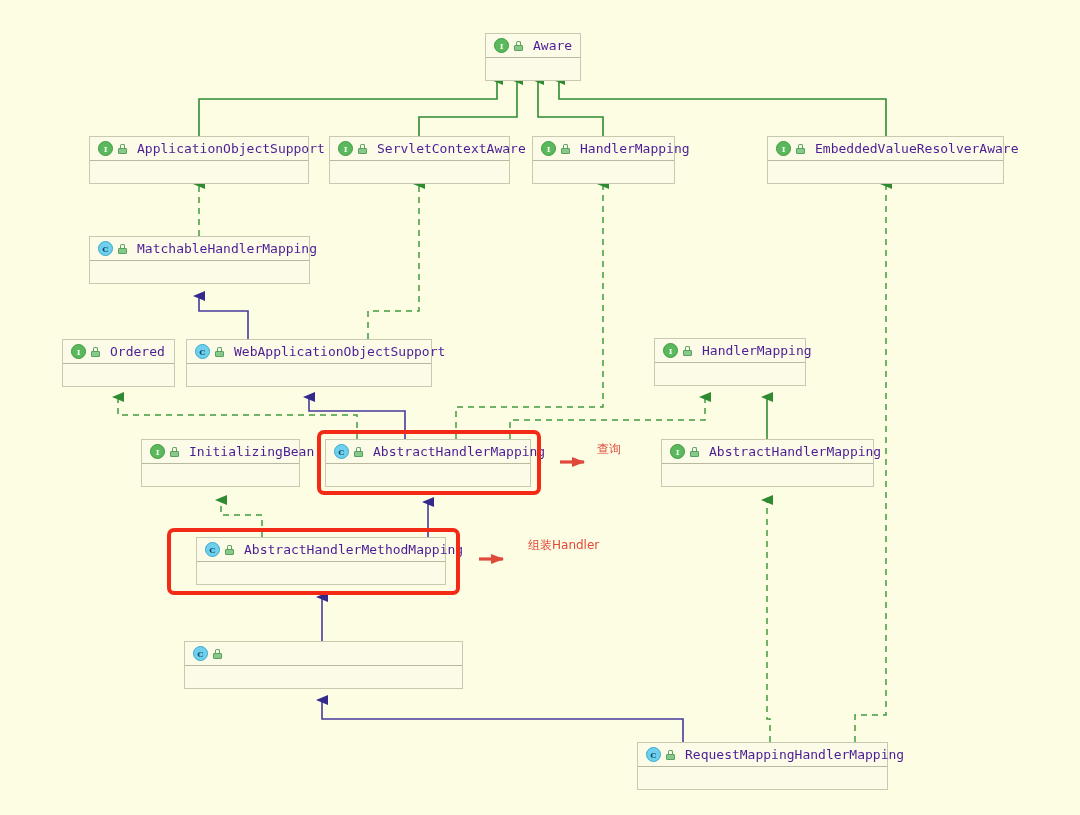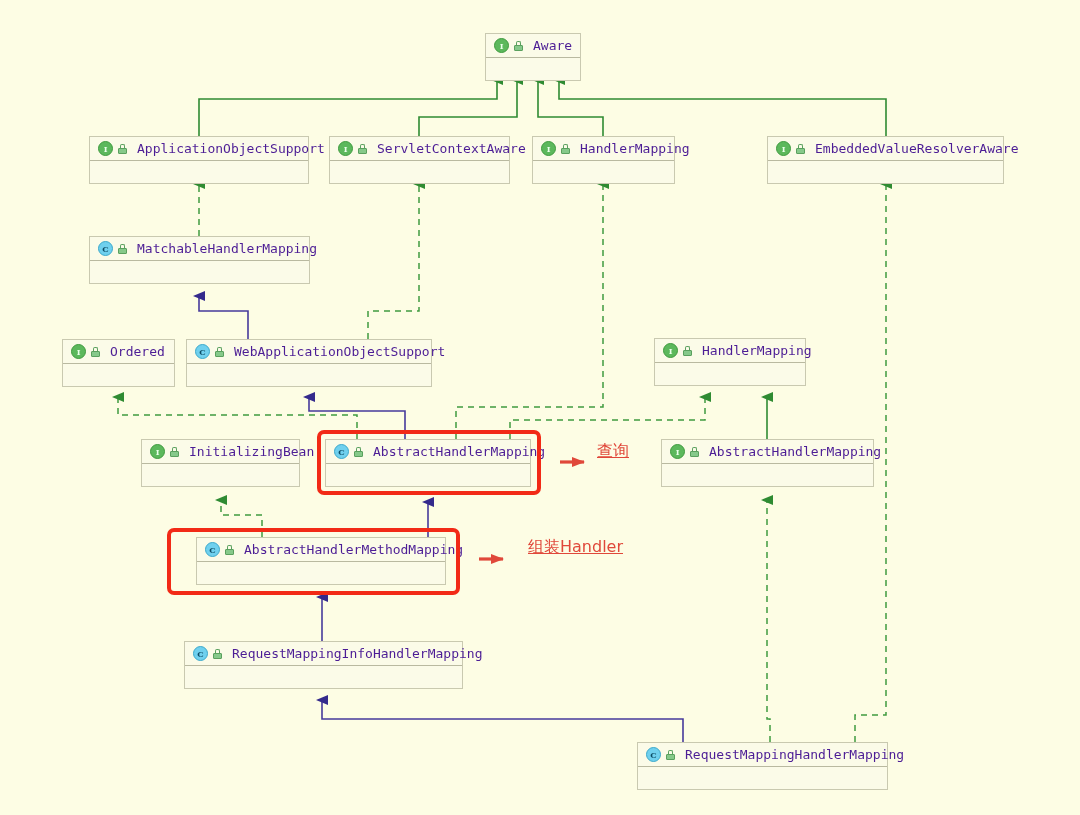--- a/index.html
+++ b/index.html
@@ -104,24 +104,23 @@
   .highlight {
     position: absolute;
     border: 4px solid #f22a16;
     border-radius: 7px;
     box-sizing: border-box;
     background: transparent;
   }
   .note {
     position: absolute;
     font-family: "DejaVu Sans", "Liberation Sans", sans-serif;
-    font-size: 16px;
+    font-size: 12px;
     color: #e0483a;
     white-space: nowrap;
-    text-decoration: underline;
   }
 </style>
 </head>
 <body>
 
 <div id="canvas">
 
   <svg id="edges" viewBox="0 0 1080 815" width="1080" height="815">
     <defs>
       <marker id="arrGreen" markerWidth="12" markerHeight="12" refX="5" refY="6" orient="auto" markerUnits="userSpaceOnUse">
@@ -292,21 +291,20 @@
       <span class="lock"></span>
       <span class="nm">AbstractHandlerMethodMapping</span>
     </div>
     <div class="body-row"></div>
   </div>
 
   <div class="node" style="left:184px;top:641px;width:279px;">
     <div class="title-row">
       <span class="ico ico-c">C</span>
       <span class="lock"></span>
-      <span class="nm">RequestMappingInfoHandlerMapping</span>
     </div>
     <div class="body-row"></div>
   </div>
 
   <div class="node" style="left:637px;top:742px;width:251px;">
     <div class="title-row">
       <span class="ico ico-c">C</span>
       <span class="lock"></span>
       <span class="nm">RequestMappingHandlerMapping</span>
     </div>

